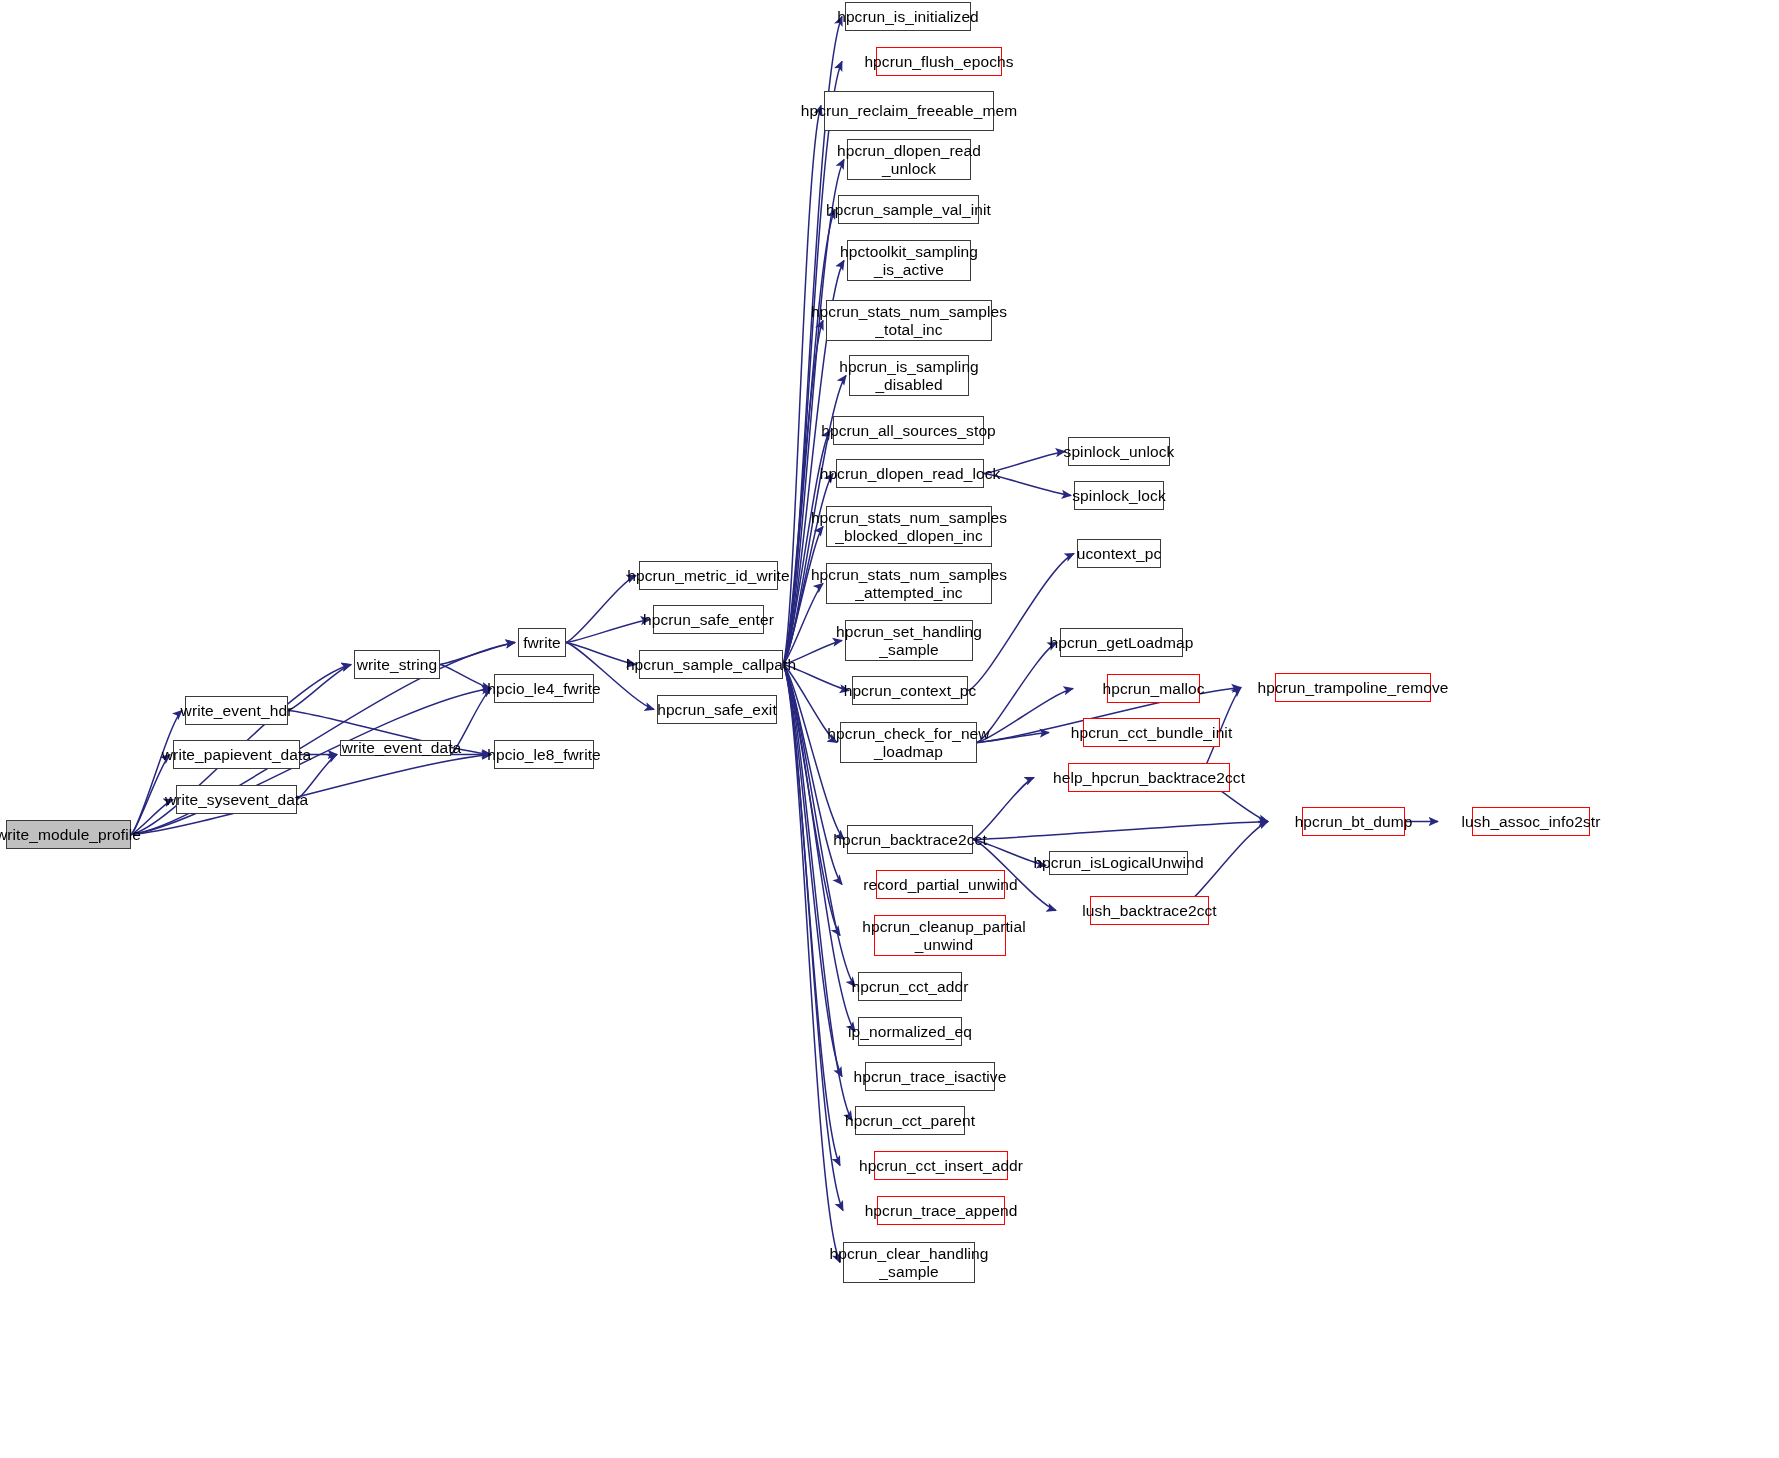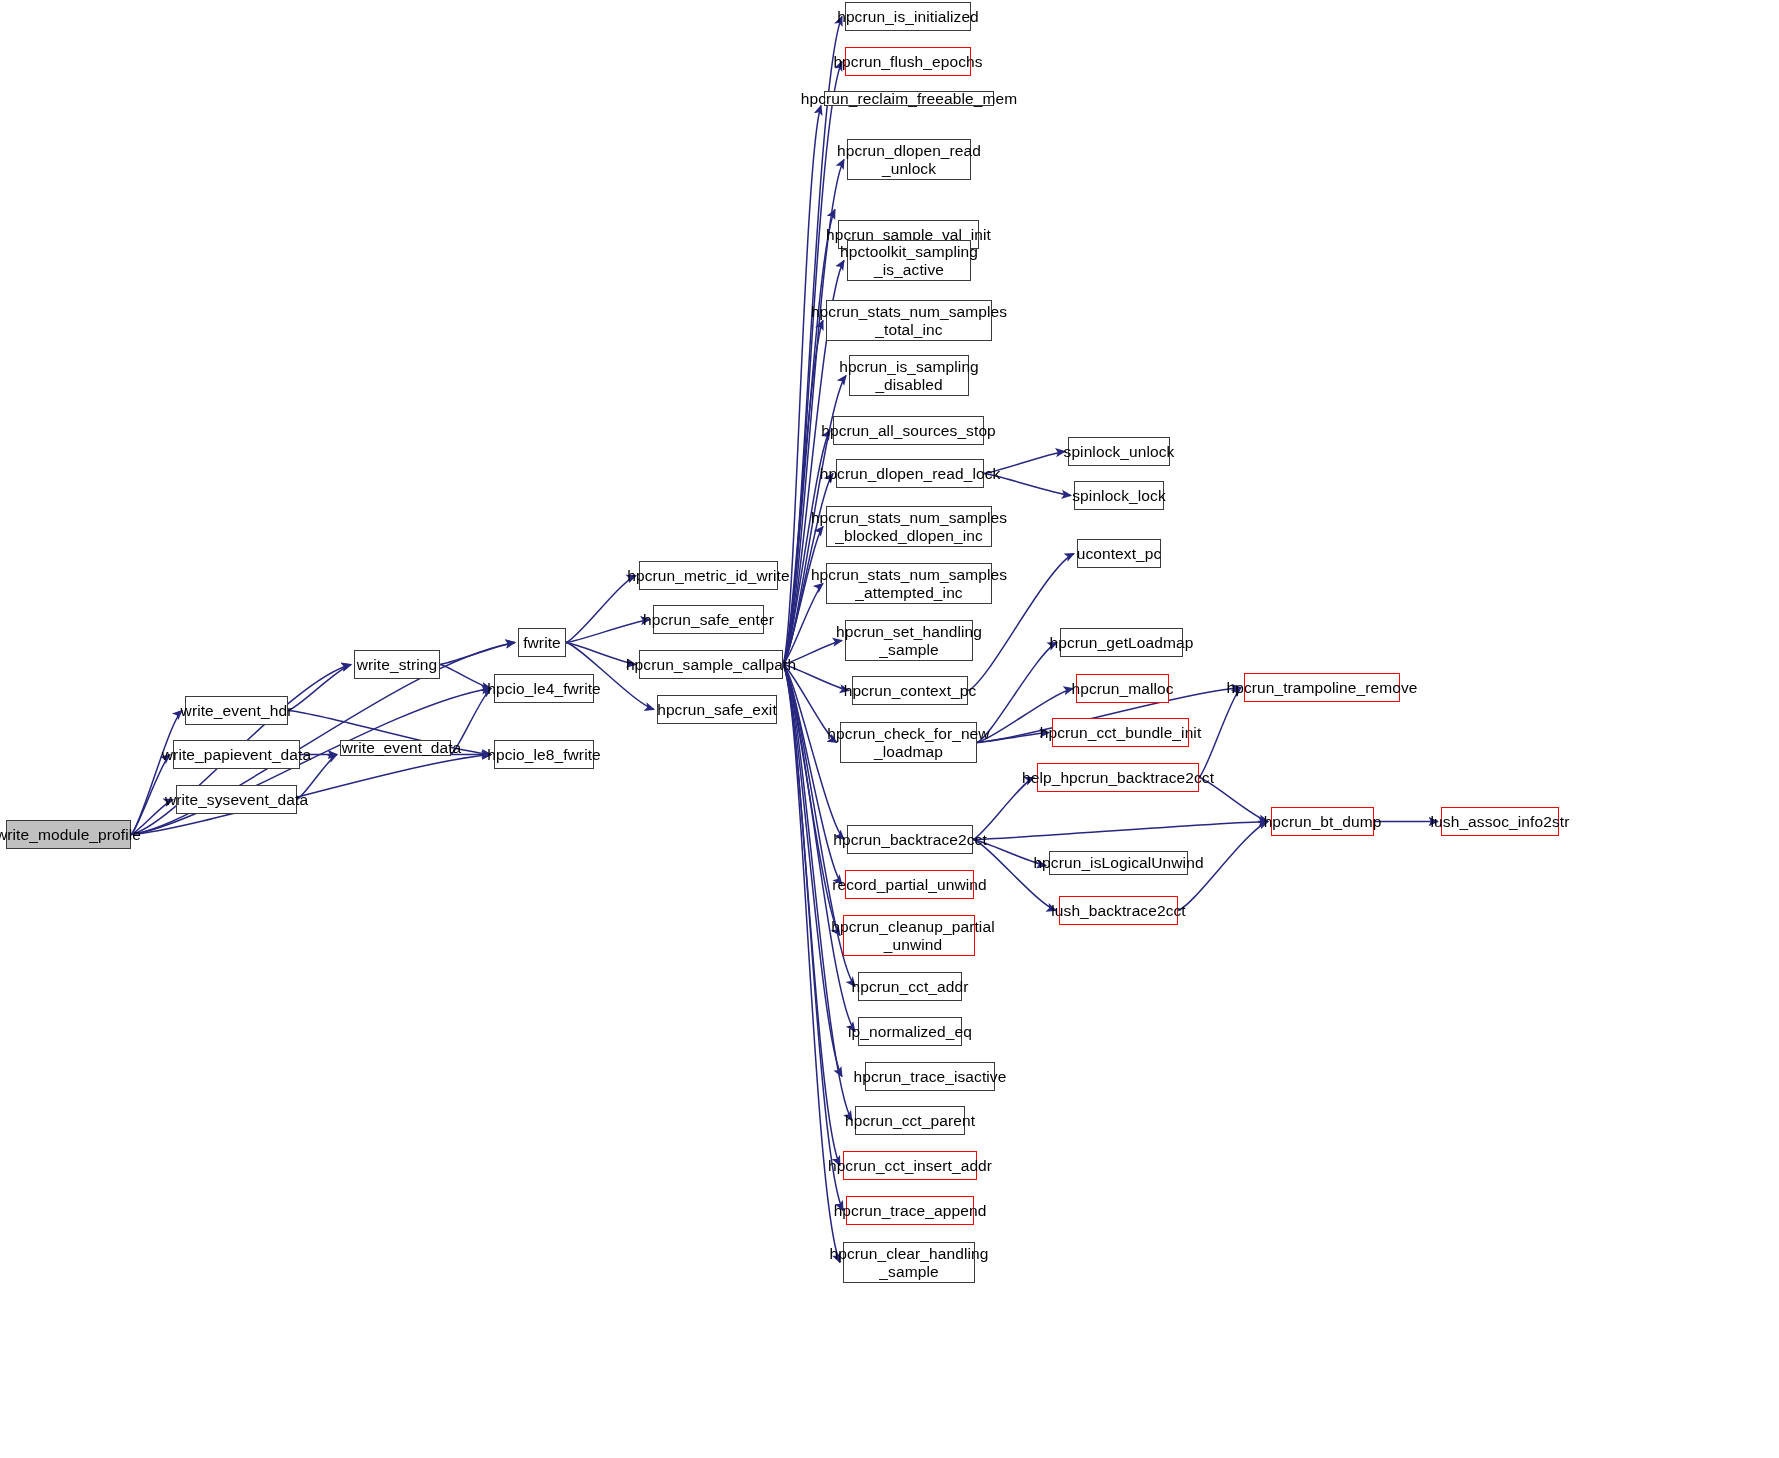--- a/index.html
+++ b/index.html
@@ -21,21 +21,21 @@
     text-align:center;
     font-size:15.5px;
     line-height:1.12;
     color:#000000;
     background:#ffffff;
     border:1.6px solid #3b3b3b;
     white-space:pre-line;
     letter-spacing:0.1px;
     z-index:5;
   }
-  .node.red{border-color:#ff0000;border-width:1.6px;}
+  .node.red{border-color:#ff0000;border-width:1.6px;margin-left:31px;}
   .node.root{background:#c0c0c0;border-color:#3b3b3b;text-align:center;}
 </style>
 </head>
 <body>
 
 <div id="canvas">
   <svg id="edges" xmlns="http://www.w3.org/2000/svg">
       <defs>
         <marker id="arrow" viewBox="0 0 10 10" refX="9" refY="5" markerWidth="7" markerHeight="7" orient="auto-start-reverse" markerUnits="strokeWidth">
           <path d="M 0 0.6 L 10 5 L 0 9.4 L 2.2 5 Z" fill="#27277f"></path>
@@ -109,24 +109,24 @@
     <div class="node" style="left: 340px; top: 740px; width: 111px; height: 16px; padding-left: 12px;">write_event_data</div>
     <div class="node" style="left: 494px; top: 674px; width: 100px; height: 29px;">hpcio_le4_fwrite</div>
     <div class="node" style="left: 494px; top: 740px; width: 100px; height: 29px;">hpcio_le8_fwrite</div>
     <div class="node" style="left: 518px; top: 628px; width: 48px; height: 29px;">fwrite</div>
     <div class="node" style="left: 639px; top: 561px; width: 139px; height: 29px;">hpcrun_metric_id_write</div>
     <div class="node" style="left: 653px; top: 605px; width: 111px; height: 29px;">hpcrun_safe_enter</div>
     <div class="node" style="left: 639px; top: 650px; width: 144px; height: 29px;">hpcrun_sample_callpath</div>
     <div class="node" style="left: 657px; top: 695px; width: 120px; height: 29px;">hpcrun_safe_exit</div>
     <div class="node" style="left: 845px; top: 2px; width: 126px; height: 29px;">hpcrun_is_initialized</div>
     <div class="node red" style="left: 845px; top: 47px; width: 126px; height: 29px;">hpcrun_flush_epochs</div>
-    <div class="node" style="left: 824px; top: 91px; width: 170px; height: 15px;">hpcrun_reclaim_freeable_mem</div>
+    <div class="node" style="left: 824px; top: 91px; width: 170px; height: 40px;">hpcrun_reclaim_freeable_mem</div>
     <div class="node" style="left: 847px; top: 139px; width: 124px; height: 41px;">hpcrun_dlopen_read
 _unlock</div>
-    <div class="node" style="left: 838px; top: 195px; width: 141px; height: 29px; margin-top: 25px;">hpcrun_sample_val_init</div>
+    <div class="node" style="left: 838px; top: 195px; width: 141px; height: 29px;">hpcrun_sample_val_init</div>
     <div class="node" style="left: 847px; top: 240px; width: 124px; height: 41px;">hpctoolkit_sampling
 _is_active</div>
     <div class="node" style="left: 826px; top: 300px; width: 166px; height: 41px;">hpcrun_stats_num_samples
 _total_inc</div>
     <div class="node" style="left: 849px; top: 355px; width: 120px; height: 41px;">hpcrun_is_sampling
 _disabled</div>
     <div class="node" style="left: 833px; top: 416px; width: 151px; height: 29px;">hpcrun_all_sources_stop</div>
     <div class="node" style="left: 836px; top: 459px; width: 148px; height: 29px;">hpcrun_dlopen_read_lock</div>
     <div class="node" style="left: 826px; top: 506px; width: 166px; height: 41px;">hpcrun_stats_num_samples
 _blocked_dlopen_inc</div>

